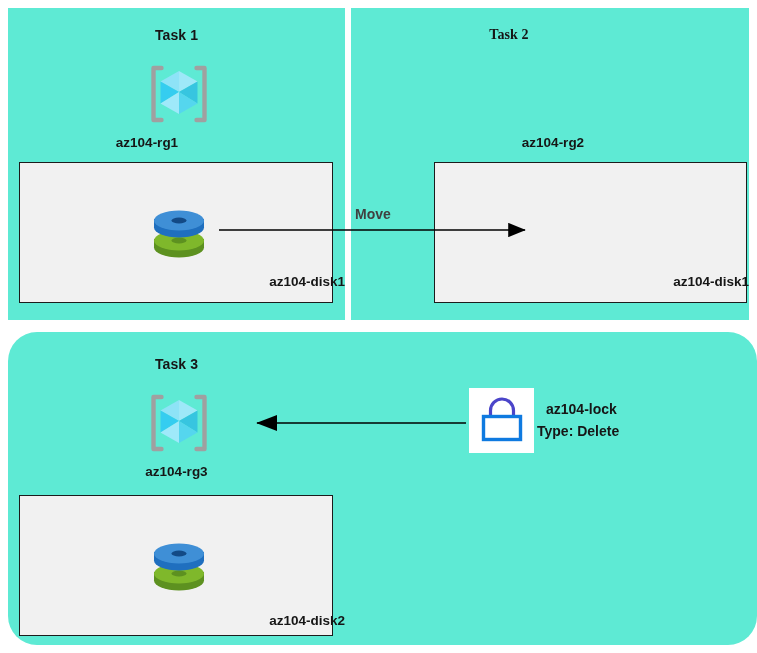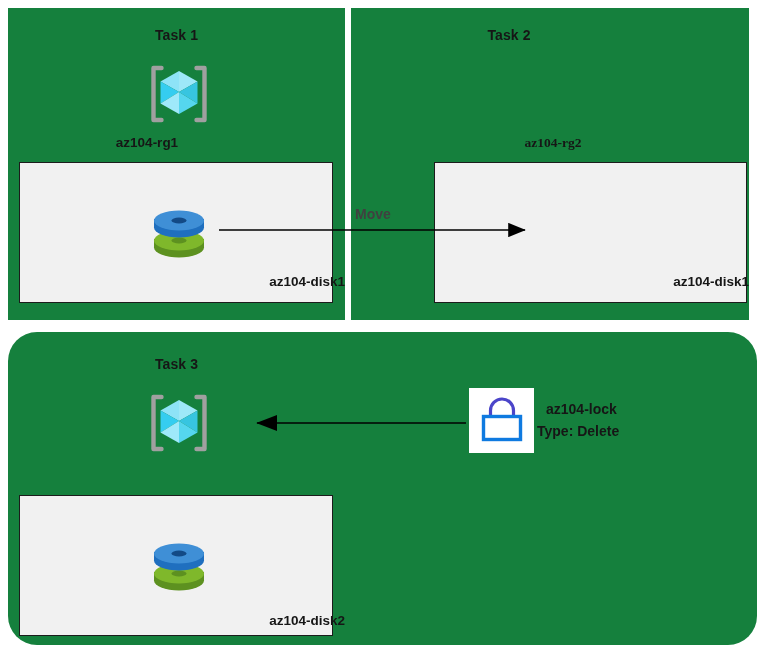--- a/index.html
+++ b/index.html
@@ -17,61 +17,61 @@
   .canvas {
     position: absolute;
     left: 0; top: 0;
     width: 757px;
     height: 653px;
     background: #ffffff;
   }
   
   .panel {
     position: absolute;
-    background: #15803d;
+    background: #5eead4;
     box-sizing: border-box;
     padding-left: 36px;
   }
   #panel-task1 { left: 8px;   top: 8px;   width: 337px; height: 312px; }
   #panel-task2 { left: 351px; top: 8px;   width: 398px; height: 312px; }
   #panel-task3 { left: 8px;   top: 332px; width: 749px; height: 313px; border-radius: 29px; }
 
   
   .task-title {
     position: absolute;
     font-size: 14px;
     font-weight: bold;
     color: #161616;
     text-align: center;
     white-space: nowrap;
     letter-spacing: .1px;
   }
   #title-task1 { left: 0px;   top: 19px;  width: 337px; }
-  #title-task2 { left: 0px;   top: 19px;  width: 316px; }
+  #title-task2 { left: 0px;   top: 19px;  width: 316px; font-family: Liberation Serif, serif; }
   #title-task3 { left: 0px;   top: 24px;  width: 337px; }
 
   
   .rg-icon {
     position: absolute;
     width: 66px;
     height: 62px;
   }
   #rg-icon-1 { left: 138px; top: 55px; }
   #rg-icon-3 { left: 138px; top: 60px; }
 
   .rg-label {
     position: absolute;
     font-size: 13.5px;
     font-weight: bold;
     color: #161616;
     text-align: center;
     white-space: nowrap;
   }
   #rg-label-1 { left: 0px;   top: 127px; width: 278px; }
-  #rg-label-2 { left: 0px;   top: 127px; width: 404px; font-family: Liberation Serif, serif; }
+  #rg-label-2 { left: 0px;   top: 127px; width: 404px; }
   #rg-label-3 { left: 0px;   top: 132px; width: 337px; }
 
   
   .inner-box {
     position: absolute;
     border: 1.6px solid #1c1c1c;
     background: #f1f1f1;
     box-sizing: border-box;
   }
   #box-task1 { left: 11px; top: 154px; width: 314px; height: 141px; }
@@ -207,20 +207,21 @@
       <g>
         <polygon points="33,8 51.5,18.5 33,29" fill="#9ee8f8"></polygon>
         <polygon points="33,8 14.5,18.5 33,29" fill="#8ee3f7"></polygon>
         <polygon points="14.5,18.5 14.5,40.5 33,29" fill="#35cdf0"></polygon>
         <polygon points="51.5,18.5 51.5,40.5 33,29" fill="#37c5e0"></polygon>
         <polygon points="14.5,40.5 33,51 33,29" fill="#9fe9fa"></polygon>
         <polygon points="51.5,40.5 33,51 33,29" fill="#55d6ee"></polygon>
       </g>
     </svg>
 
+    <div class="rg-label" id="rg-label-3">az104-rg3</div>
 
     <div class="inner-box" id="box-task3"></div>
 
     <svg class="disk-icon" id="disk-icon-3" viewBox="0 0 66 56">
       <ellipse cx="33" cy="41.5" rx="25" ry="10" fill="#5d9120"></ellipse>
       <rect x="8" y="33" width="50" height="9" fill="#5d9120"></rect>
       <ellipse cx="33" cy="34.5" rx="25" ry="10" fill="#7fb82b"></ellipse>
       <ellipse cx="33" cy="34.5" rx="7.5" ry="3" fill="#5d9120"></ellipse>
       <ellipse cx="33" cy="21.5" rx="25" ry="10" fill="#1f6fbf"></ellipse>
       <rect x="8" y="13" width="50" height="9" fill="#1f6fbf"></rect>

